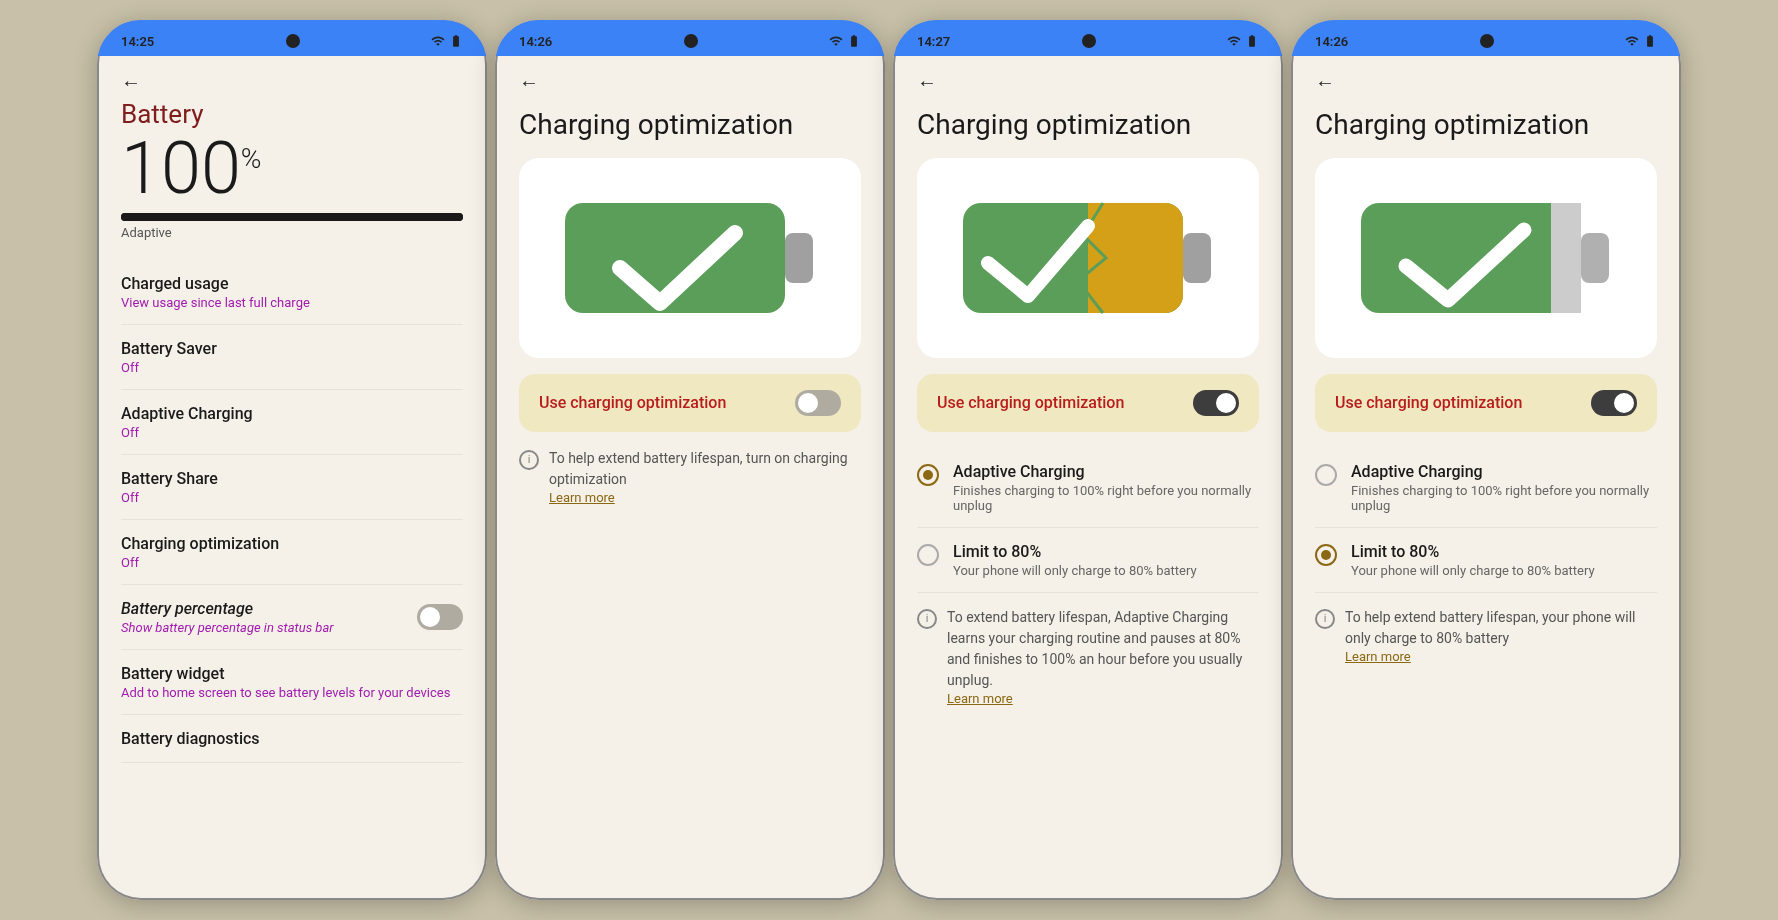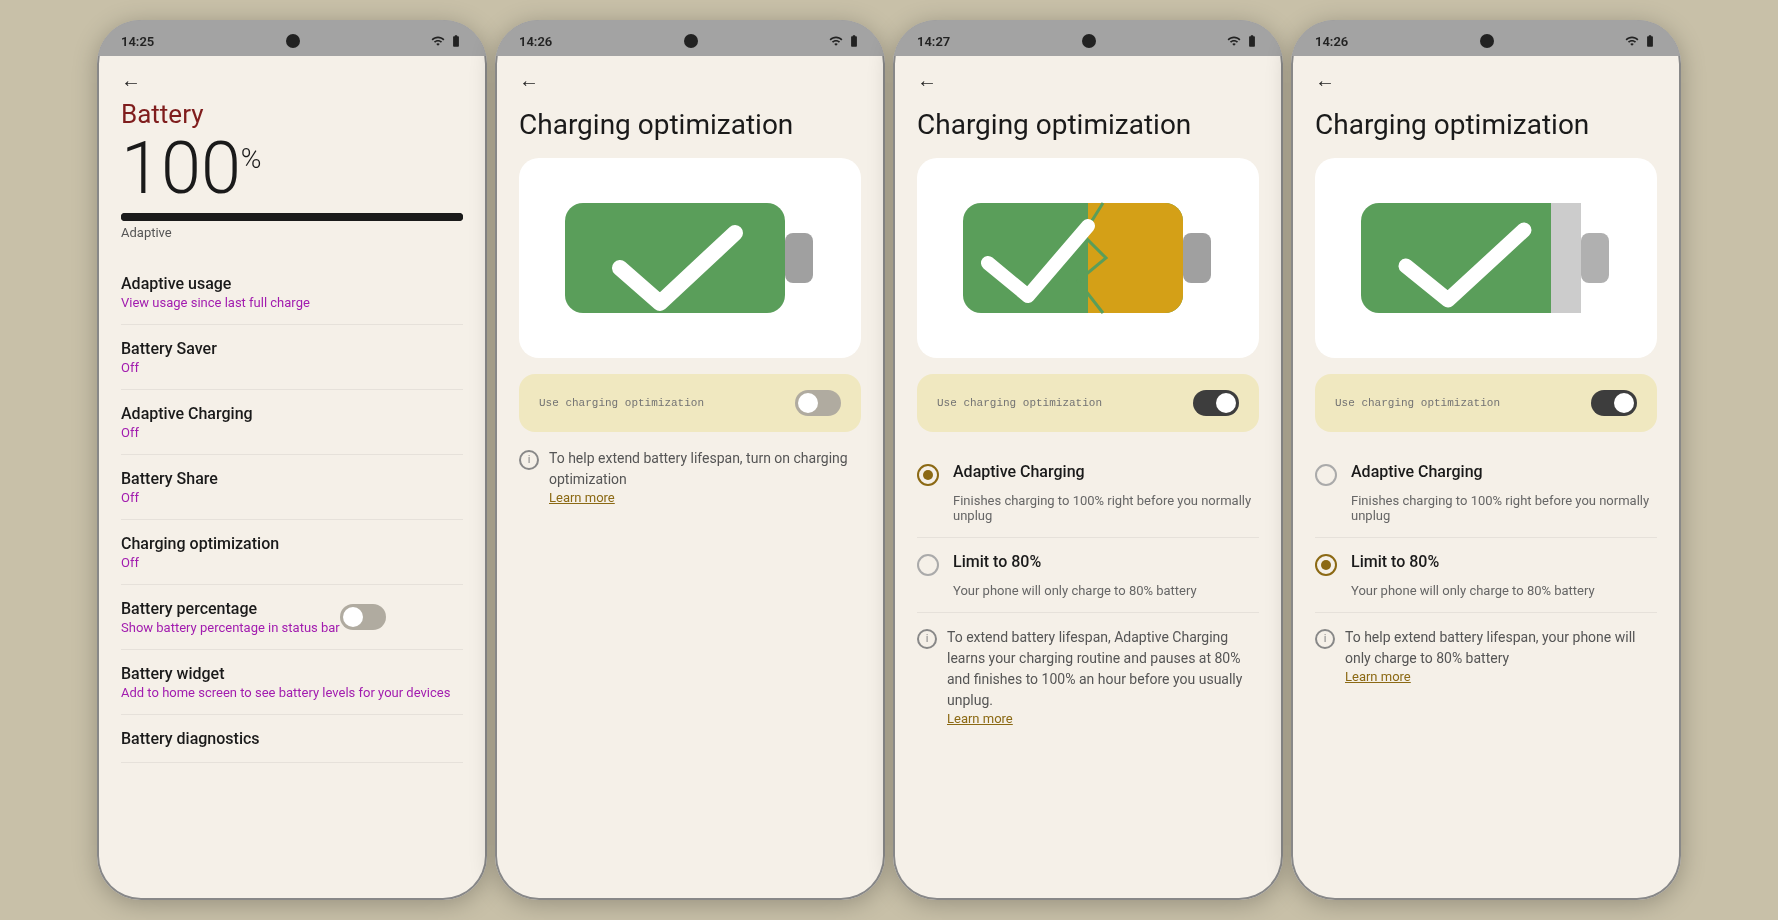--- a/index.html
+++ b/index.html
@@ -26,21 +26,21 @@
       flex-shrink: 0;
     }
 
     
     .status-bar {
       display: flex;
       justify-content: space-between;
       align-items: center;
       padding: 10px 24px 4px;
       height: 36px;
-      background: #a3a3a3;
+      background: #3b82f6;
     }
     .status-time {
       font-size: 13px;
       font-weight: 600;
       color: #222;
     }
     .status-camera {
       width: 14px;
       height: 14px;
       background: #222;
@@ -121,21 +121,23 @@
       color: #1a1a1a;
       font-weight: 500;
     }
     .menu-item-sub {
       font-size: 13px;
       color: #a21caf;
       margin-top: 2px;
     }
     .menu-item-row {
       display: flex;
-      align-items: center;
+      justify-content: space-between;
+      align-items: center;
+      font-style: italic;
     }
 
     
     .toggle {
       width: 46px;
       height: 26px;
       border-radius: 13px;
       position: relative;
       cursor: pointer;
       flex-shrink: 0;
@@ -181,24 +183,23 @@
     .optimization-toggle-row {
       background: #f0e8c0;
       border-radius: 16px;
       padding: 16px 20px;
       display: flex;
       justify-content: space-between;
       align-items: center;
       margin-bottom: 16px;
     }
     .optimization-toggle-label {
-      font-size: 11px;
-      color: #737373;
+      font-size: 16px;
+      color: #b91c1c;
       font-weight: 500;
-      font-family: Liberation Mono, monospace;
     }
 
     .info-section {
       display: flex;
       align-items: flex-start;
       gap: 10px;
       margin-bottom: 12px;
     }
     .info-icon {
       width: 20px;
@@ -256,21 +257,21 @@
       background: #8b6914;
     }
     .radio-label {
       font-size: 16px;
       color: #1a1a1a;
       font-weight: 500;
     }
     .radio-sub {
       font-size: 13px;
       color: #666;
-      margin-top: 12px;
+      margin-top: 2px;
     }
   </style>
 </head>
 <body>
 
 <div class="phone-frame">
   <div class="status-bar">
     <span class="status-time">14:25</span>
     <div class="status-camera"></div>
     <div class="status-icons">
@@ -285,21 +286,21 @@
   <div class="screen-content">
     <span class="back-arrow">←</span>
     <div class="page-title-large">Battery</div>
     <div class="battery-percentage">100<span class="battery-percent-small">%</span></div>
     <div class="battery-bar-container">
       <div class="battery-bar-fill" style="width:100%"></div>
     </div>
     <div class="charged-text">Adaptive</div>
 
     <div class="menu-item">
-      <div class="menu-item-title">Adaptive usage</div>
+      <div class="menu-item-title">Charged usage</div>
       <div class="menu-item-sub">View usage since last full charge</div>
     </div>
     <div class="menu-item">
       <div class="menu-item-title">Battery Saver</div>
       <div class="menu-item-sub">Off</div>
     </div>
     <div class="menu-item">
       <div class="menu-item-title">Adaptive Charging</div>
       <div class="menu-item-sub">Off</div>
     </div>

